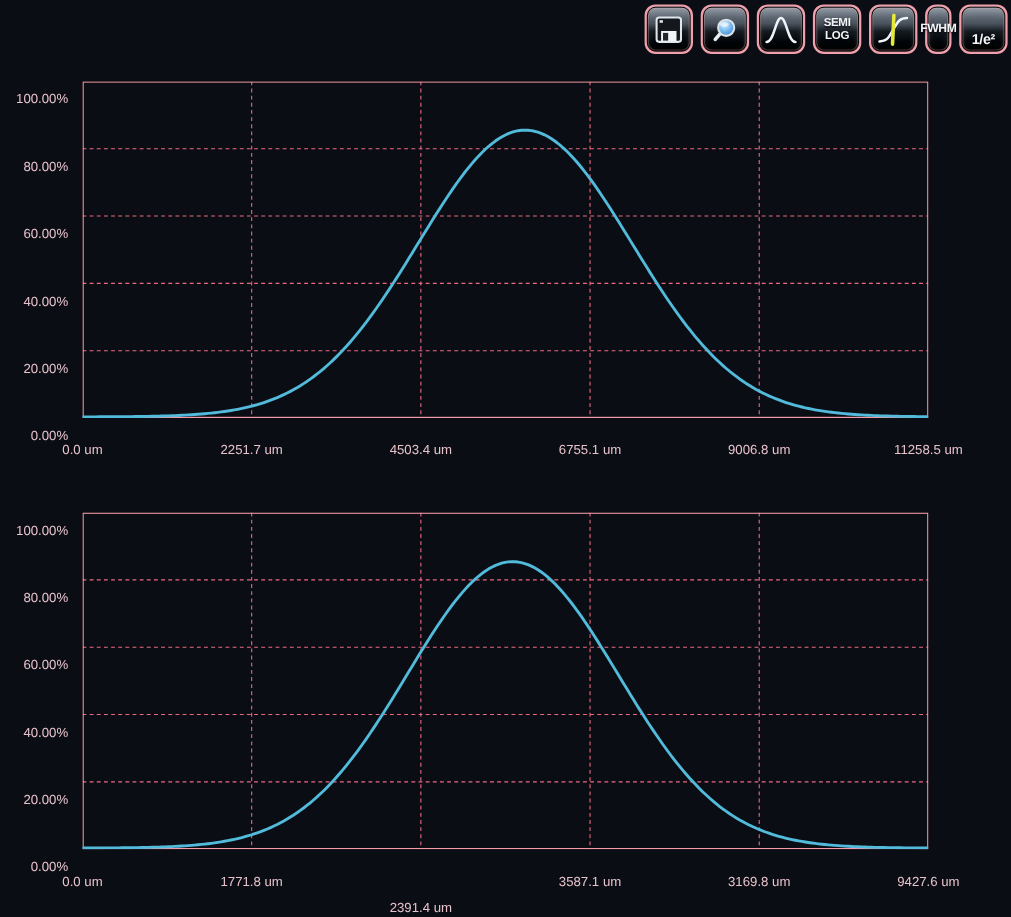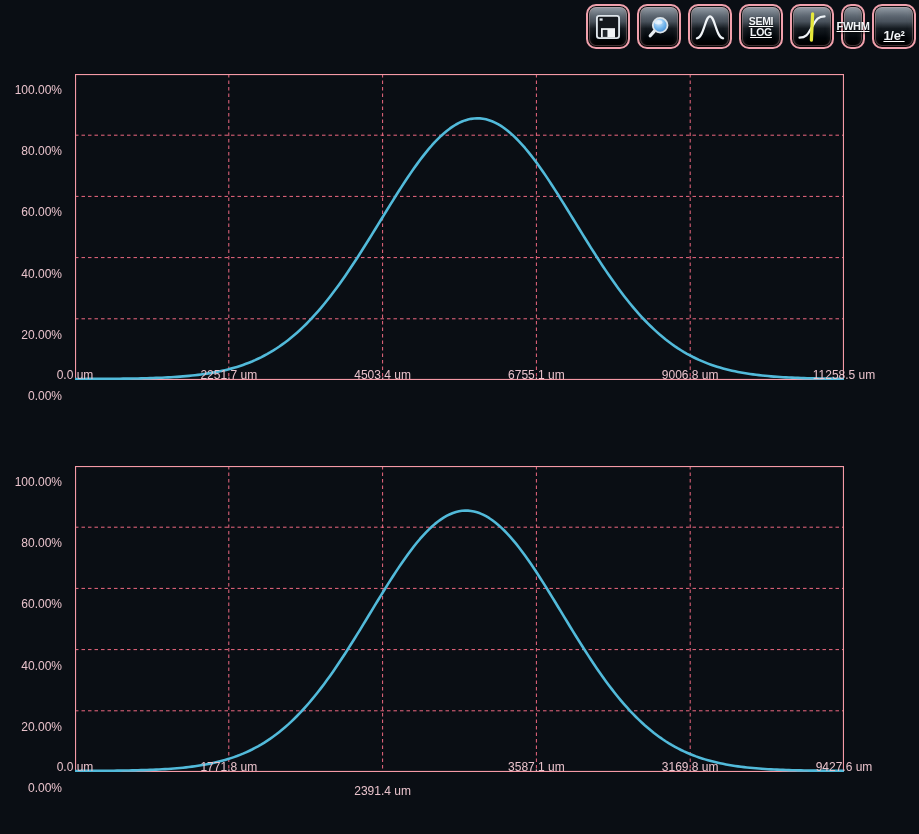--- a/index.html
+++ b/index.html
@@ -29,42 +29,41 @@
     border-radius:10px;
     background:linear-gradient(180deg,#7d8894 0%,#49525c 38%,#141a20 55%,#02060a 78%,#000 100%);
     box-shadow:
       inset 0 0 0 1px rgba(0,0,0,.9),
       inset 0 0 0 2px rgba(255,190,200,.25),
       inset 0 5px 7px rgba(255,255,255,.22),
       inset 0 -4px 6px rgba(0,0,0,.6);
     display:flex;align-items:center;justify-content:center;
     padding:0;cursor:pointer;
     color:#fff;
-    text-decoration:underline;
   }
   .btn-fwhm{width:24px;}
   .btn-label{
     font-weight:bold;font-size:11px;letter-spacing:-0.3px;
     color:#f2f5f8;text-shadow:0 1px 2px rgba(0,0,0,.9);
     line-height:11px;text-align:center;white-space:pre-line;
   }
   .btn-label.two-line{font-size:10.5px;}
   .btn-label.e2{font-size:13px;margin-top:17px;}
   .btn svg{display:block;}
   
   .chart{position:absolute;left:0;width:919px;height:330px;}
   #chart-0{top:74px;}
   #chart-1{top:466px;}
   .ylabels{position:absolute;left:0;top:16px;width:66px;height:306px;}
   .ylabels span{
     position:absolute;right:4px;transform:translateY(-50%);
     font-size:12px;color:var(--label-pink);white-space:nowrap;
   }
   .plot{position:absolute;left:75px;top:0;}
-  .xlabels{position:absolute;left:75px;top:294px;width:769px;height:16px;text-align:center;}
+  .xlabels{position:absolute;left:75px;top:328px;width:769px;height:16px;text-align:center;}
   .xlabels span{
     position:absolute;transform:translateX(-50%);
     font-size:12px;color:var(--label-pink);white-space:nowrap;
   }
 </style>
 </head>
 <body>
 
 <div class="toolbar">
   <button class="btn" title="">

